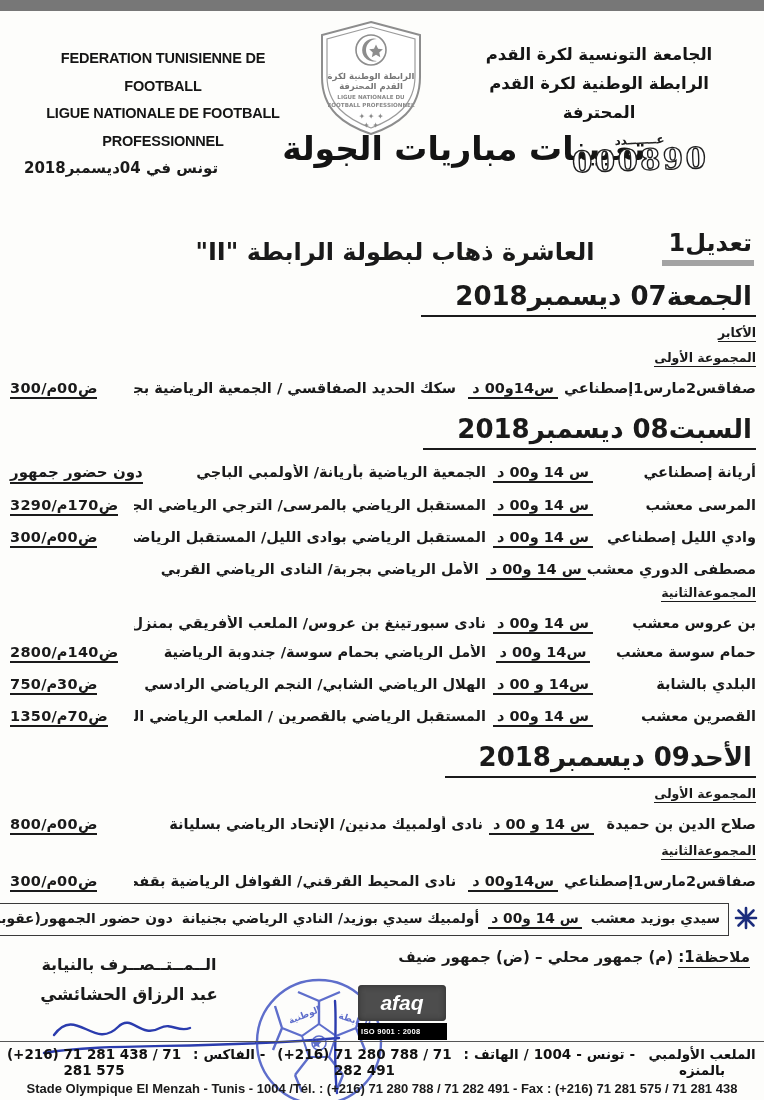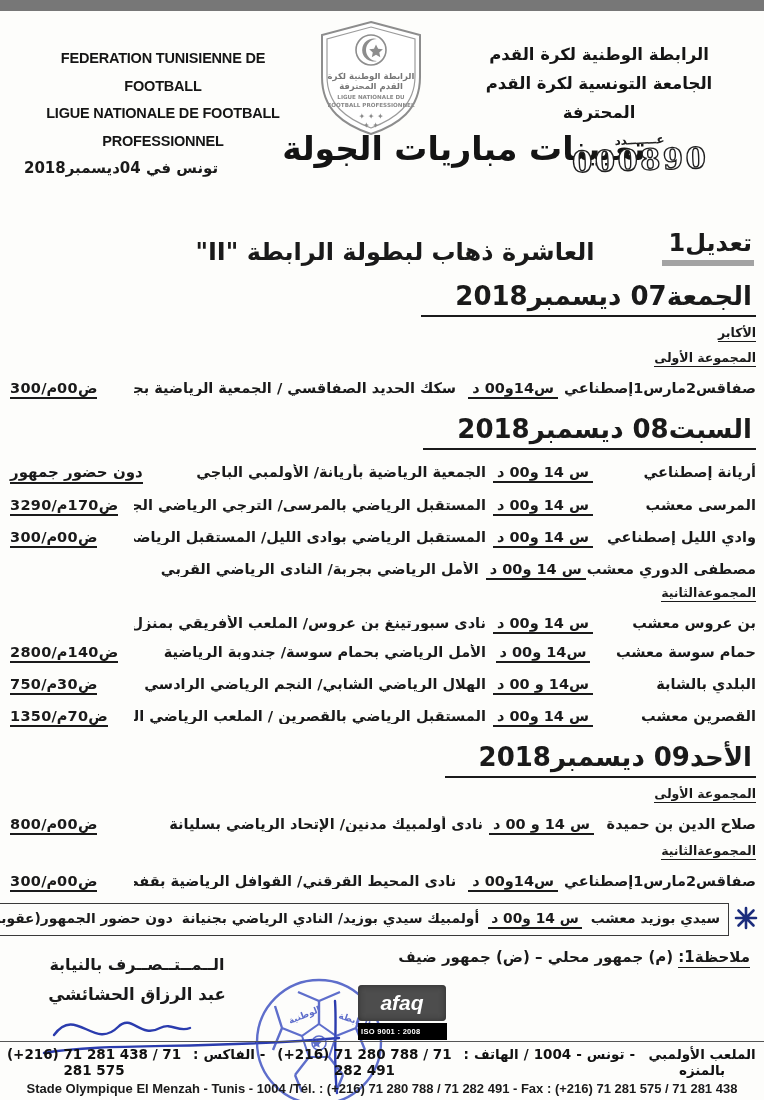--- a/index.html
+++ b/index.html
@@ -72,21 +72,21 @@
   .sanction-box{
     flex:1 1 auto; border:1.6px solid #3a3a3a; padding:6px 8px;
     display:flex; direction:rtl; align-items:baseline; gap:9px;
     font-size:13.8px; font-weight:bold; white-space:nowrap;
   }
   .sanction-box .time{padding:0 3px 1px;}
   .inline-note{direction:rtl;}
   
   .footnote{direction:rtl; text-align:right; padding-right:14px; margin-top:12px; font-size:15px; font-weight:bold;}
   .footnote-label{border-bottom:1.5px solid #1b1b1b; padding-bottom:1px;}
-  .sig-block{position:absolute; left:8px; top:944px; width:258px; text-align:center; direction:rtl;}
+  .sig-block{position:absolute; left:0; top:944px; width:258px; text-align:center; direction:rtl;}
   .sig-title{font-size:16px; font-weight:bold;}
   .sig-name{font-size:16.5px; font-weight:bold; margin-top:11px;}
   .sig-svg{position:absolute; left:36px; top:984px; pointer-events:none;}
   .stamp-svg{position:absolute; left:250px; top:962px; opacity:.82; pointer-events:none;}
   .afaq-block{position:absolute; left:358px; top:974px;}
   .afaq-box{
     width:88px; height:36px; background:#4d4d4d; border-radius:4px;
     color:#fff; font-family:"Liberation Sans", sans-serif; font-style:italic;
     font-weight:bold; font-size:21px; display:flex; align-items:center; justify-content:center;
     box-shadow:inset 0 0 6px #2e2e2e;
@@ -131,22 +131,22 @@
         <text x="53" y="60" text-anchor="middle" font-size="8.5" font-weight="bold" fill="#777" direction="rtl">الرابطة الوطنية لكرة</text>
         <text x="53" y="70" text-anchor="middle" font-size="8.5" font-weight="bold" fill="#777" direction="rtl">القدم المحترفة</text>
         <text x="53" y="80" text-anchor="middle" font-size="5.6" font-weight="bold" fill="#8a8a8a">LIGUE NATIONALE DU</text>
         <text x="53" y="88" text-anchor="middle" font-size="5.6" font-weight="bold" fill="#8a8a8a">FOOTBALL PROFESSIONNEL</text>
         <text x="53" y="100" text-anchor="middle" font-size="8" fill="#8a8a8a">✦ ✦ ✦</text>
         <text x="53" y="109" text-anchor="middle" font-size="8" fill="#8a8a8a">✦ ✦</text>
       </svg>
     </div>
 
     <div class="org-ar">
+      <div>الجامعة التونسية لكرة القدم</div>
       <div>الرابطة الوطنية لكرة القدم</div>
-      <div>الجامعة التونسية لكرة القدم</div>
       <div>المحترفة</div>
     </div>
   </div>
 
   <div class="title-band">
     <div class="doc-title">تعيينات مباريات الجولة</div>
     <div class="issue-date">تونس في 04ديسمبر2018</div>
     <div class="ref-stamp">
       <span class="ref-label">عـــــــدد</span>
       <span class="ref-number">000890</span>

